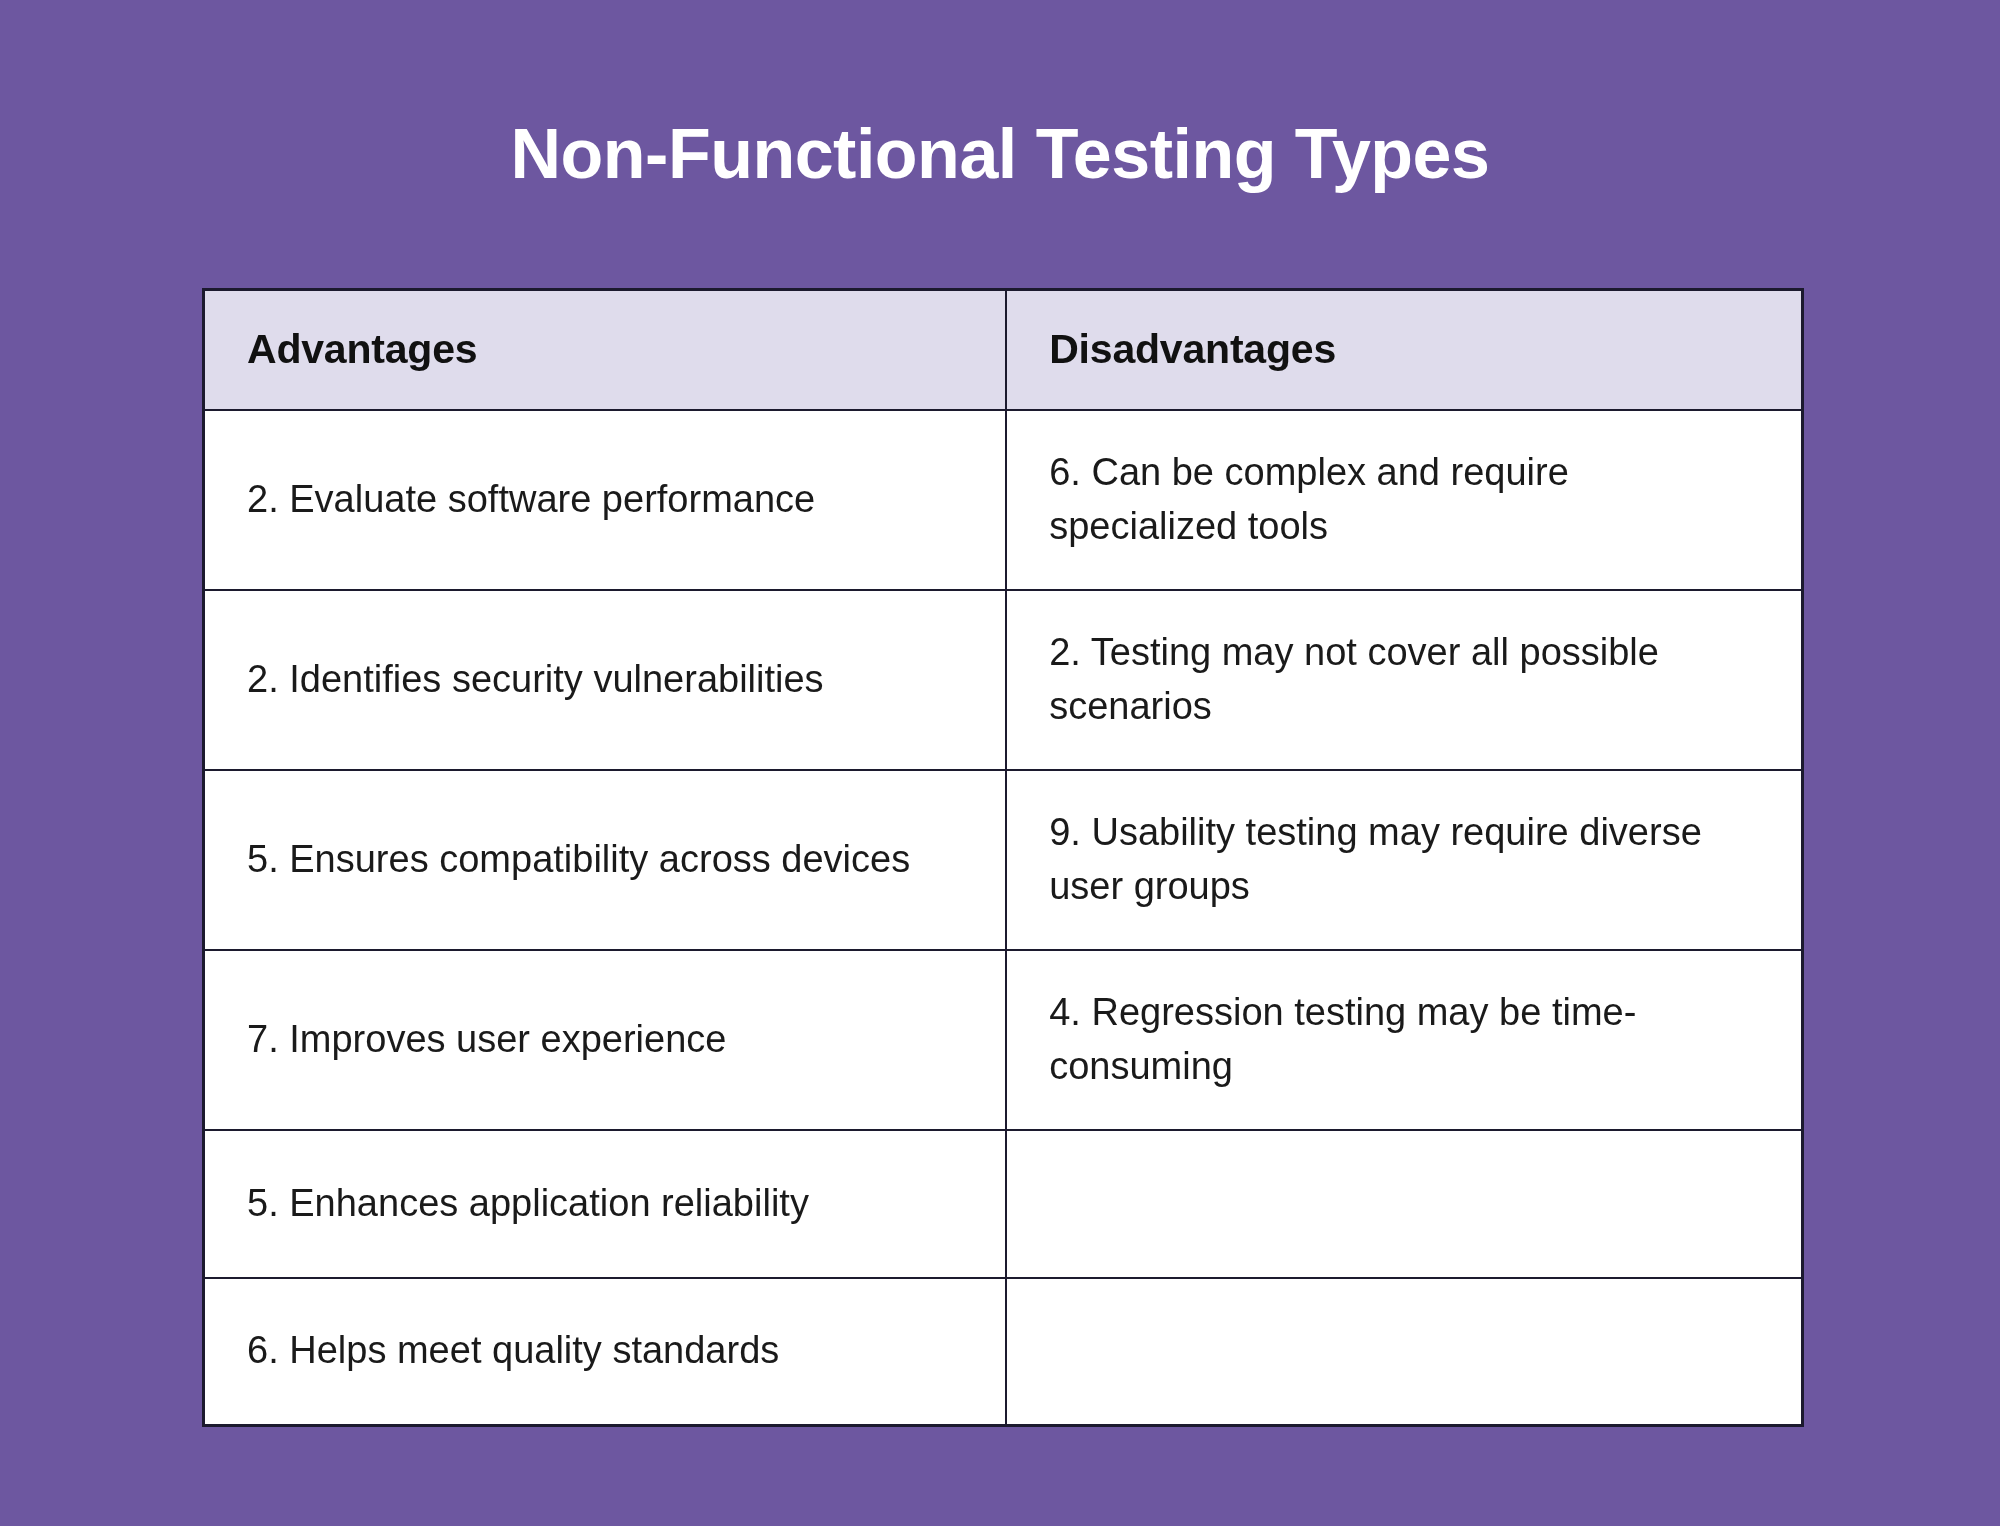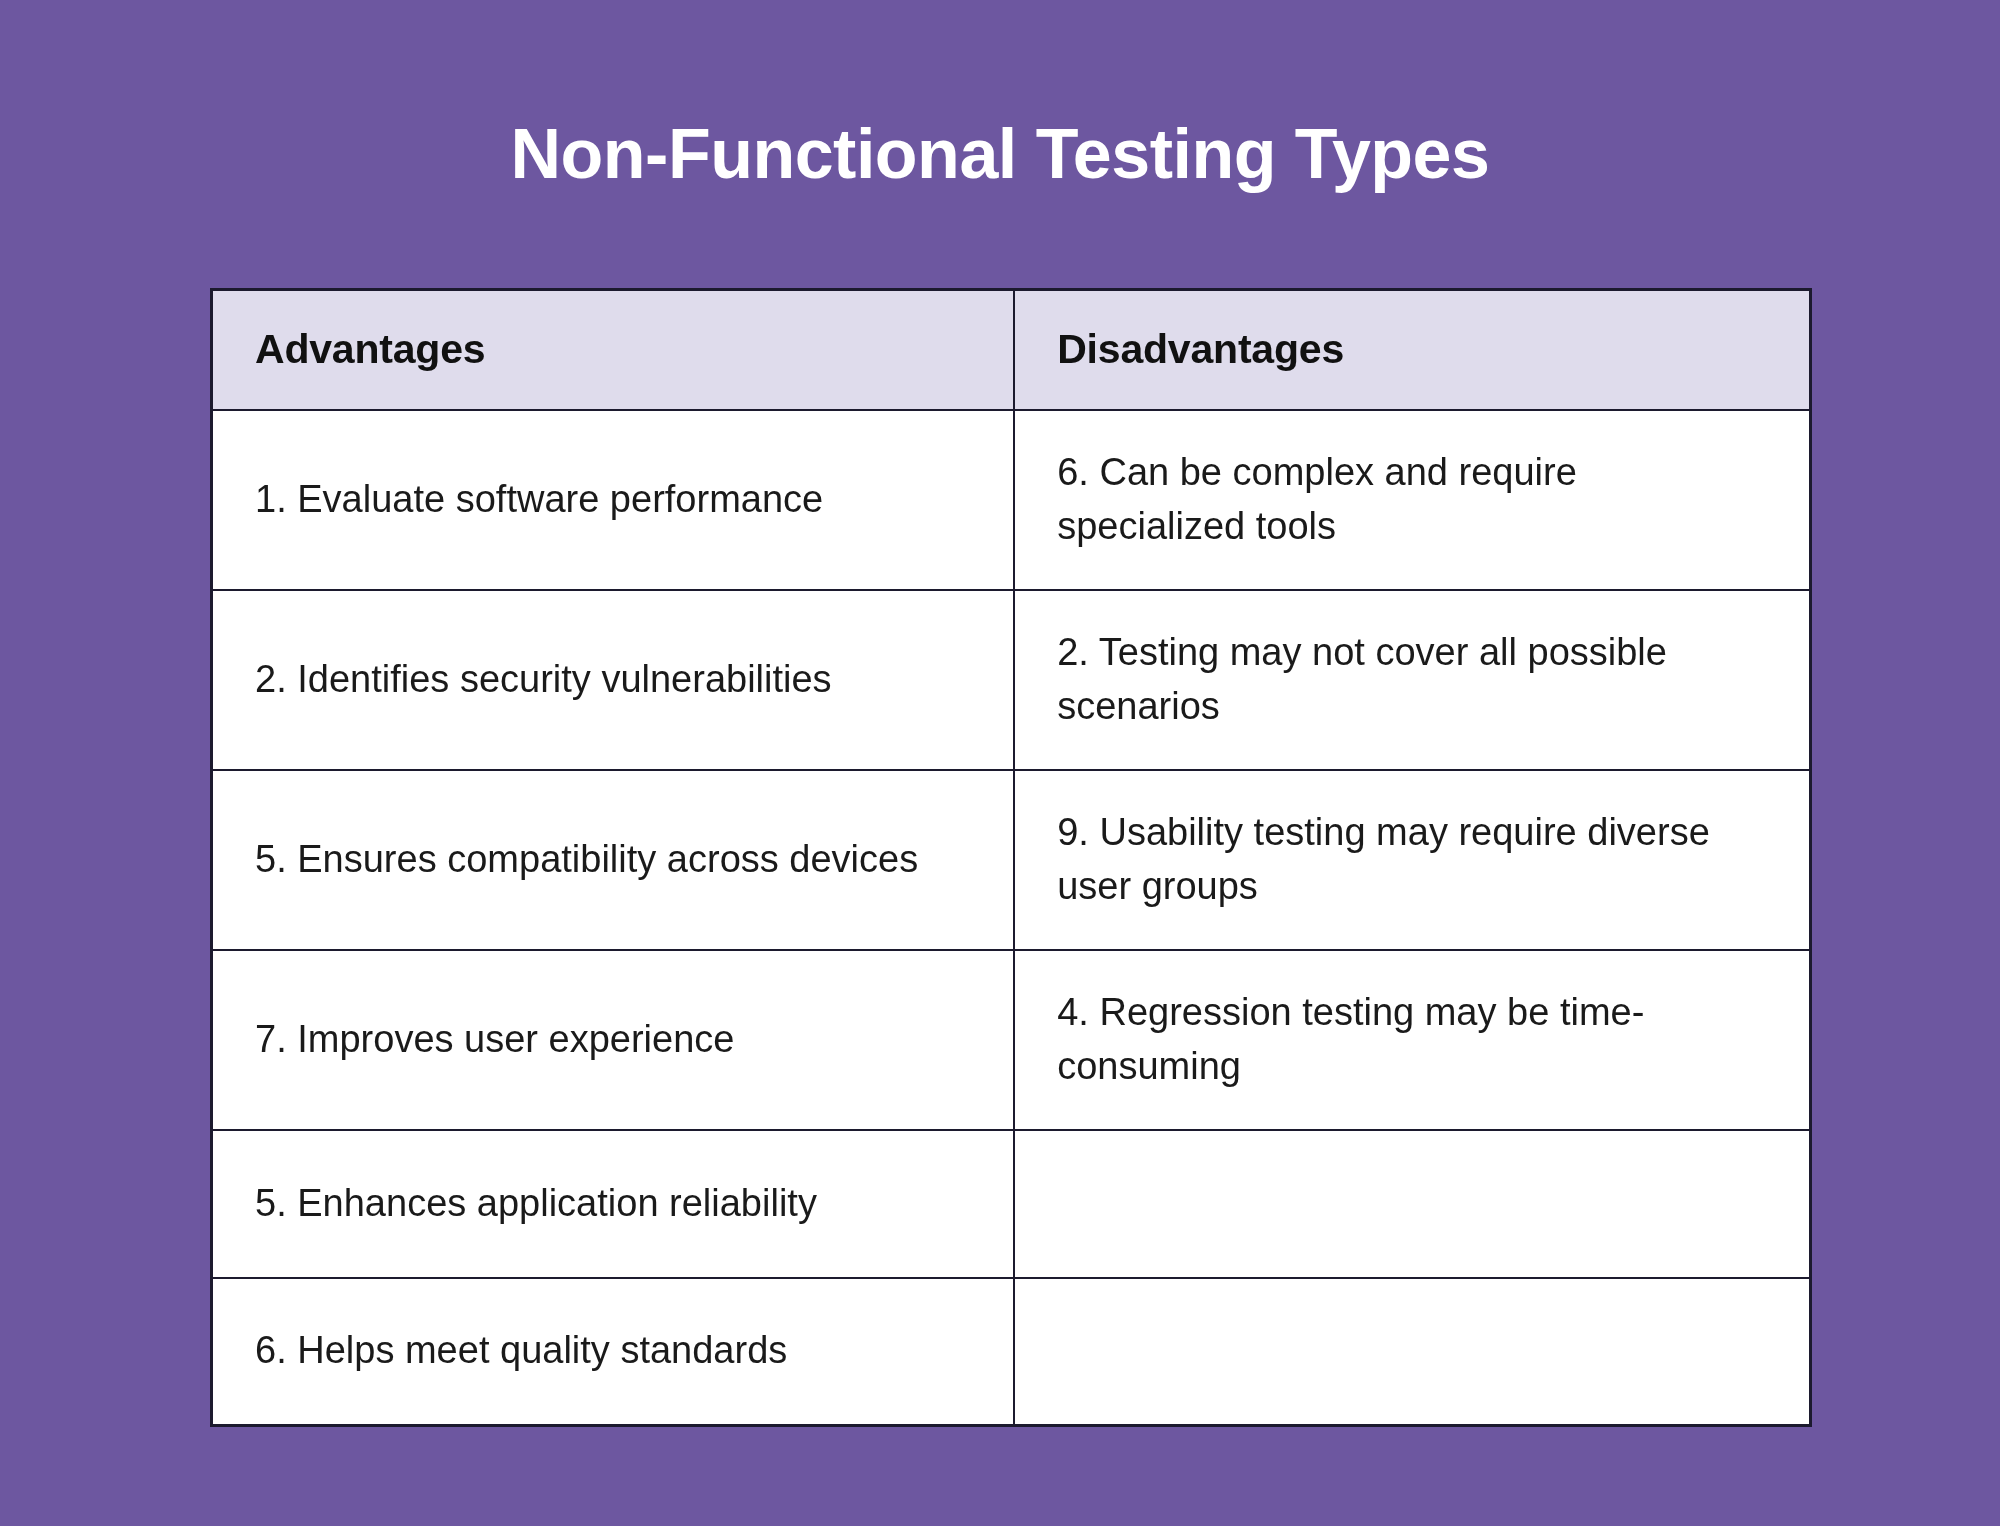--- a/index.html
+++ b/index.html
@@ -32,21 +32,21 @@
     text-align: center;
     color: #ffffff;
     font-size: 70px;
     font-weight: bold;
     letter-spacing: -0.5px;
     line-height: 1.05;
   }
 
   .table-wrap {
     position: absolute;
-    left: 210px;
+    left: 202px;
     top: 288px;
     width: 1602px;
     height: 1090px;
   }
 
   table.comparison {
     width: 100%;
     height: 100%;
     border-collapse: collapse;
     table-layout: fixed;
@@ -105,21 +105,21 @@
         <col class="col-dis">
       </colgroup>
       <thead>
         <tr>
           <th>Advantages</th>
           <th>Disadvantages</th>
         </tr>
       </thead>
       <tbody>
         <tr>
-          <td>1. Evaluate software performance</td>
+          <td>2. Evaluate software performance</td>
           <td>6. Can be complex and require specialized tools</td>
         </tr>
         <tr>
           <td>2. Identifies security vulnerabilities</td>
           <td>2. Testing may not cover all possible scenarios</td>
         </tr>
         <tr>
           <td>5. Ensures compatibility across devices</td>
           <td>9. Usability testing may require diverse user groups</td>
         </tr>

